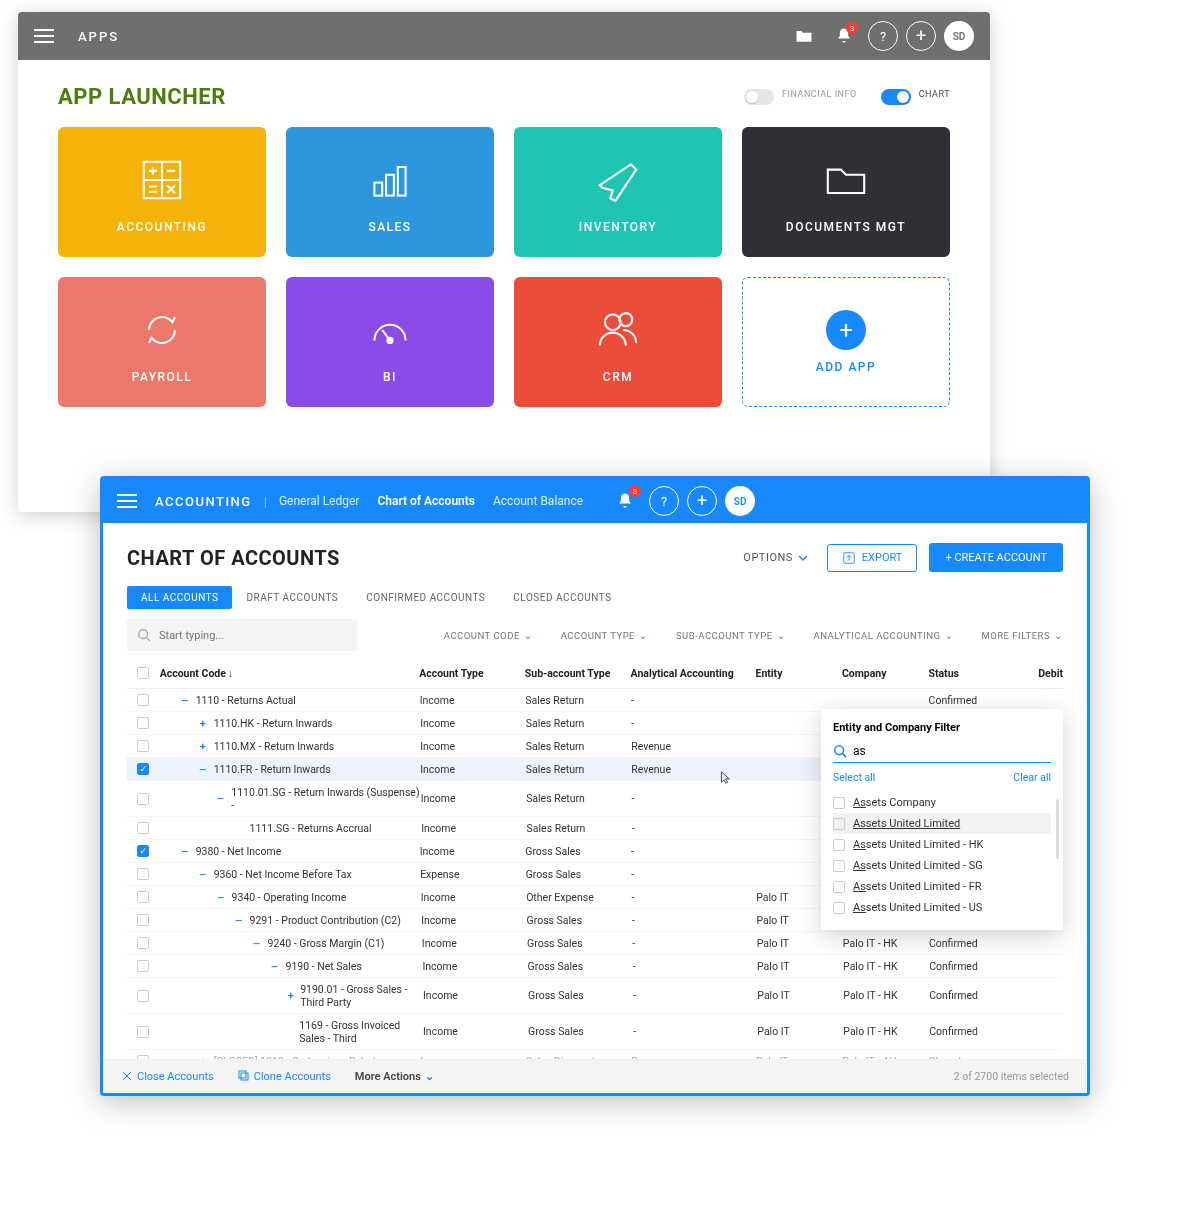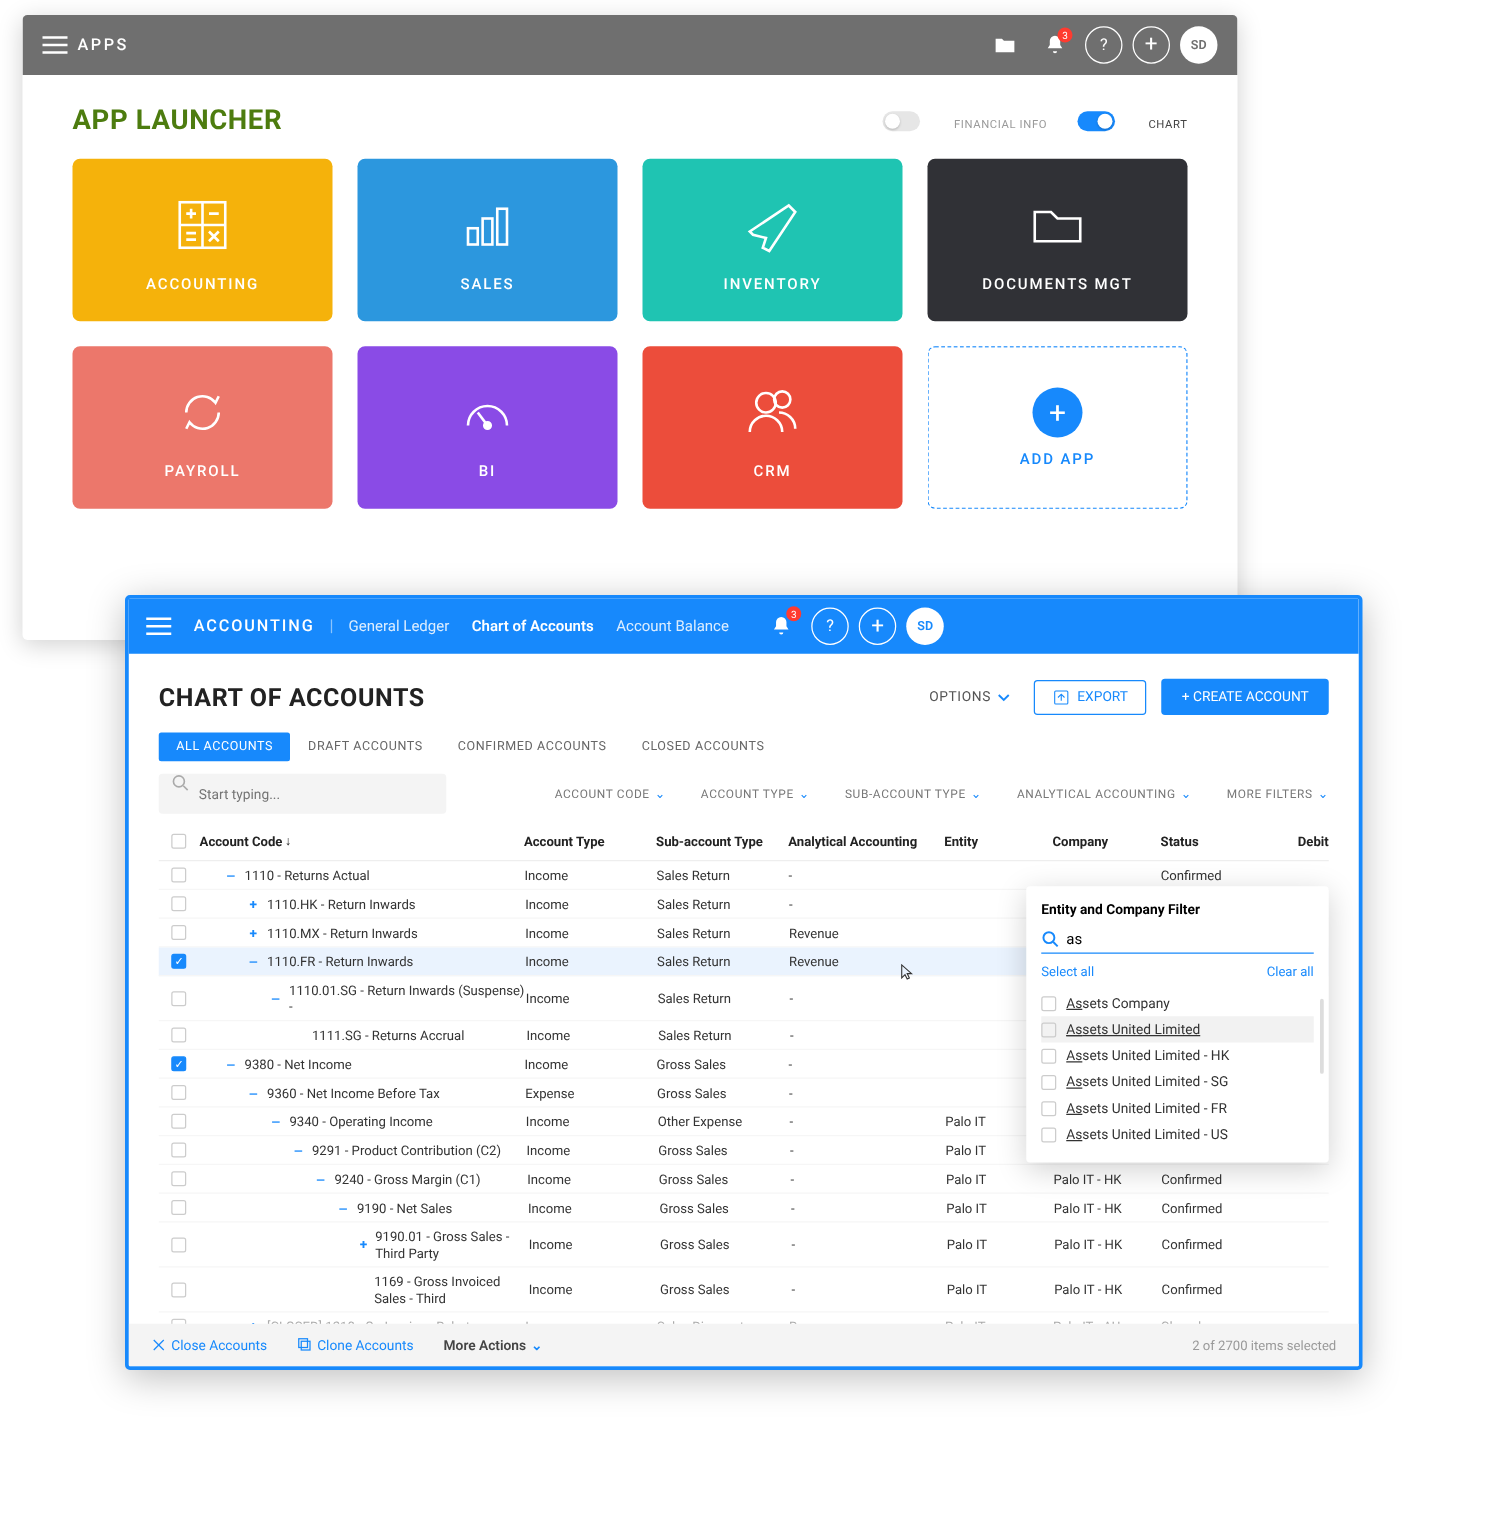--- a/index.html
+++ b/index.html
@@ -3,33 +3,33 @@
 <meta charset="utf-8">
 <style>
   * { box-sizing: border-box; margin: 0; padding: 0; font-family: -apple-system, BlinkMacSystemFont, "Segoe UI", Roboto, Helvetica, Arial, sans-serif; }
   body { background: #fff; width: 1200px; height: 1214px; position: relative; overflow: hidden; }
 
   
   .win1 { position: absolute; left: 18px; top: 12px; width: 972px; height: 500px; background: #fff; border-radius: 4px; box-shadow: 0 4px 20px rgba(0,0,0,.18); overflow: hidden; }
   .win1-header { height: 48px; background: #6f6f6f; display: flex; align-items: center; padding: 0 16px; color: #fff; }
   .hamburger { width: 20px; height: 14px; display: flex; flex-direction: column; justify-content: space-between; cursor: pointer; }
   .hamburger span { height: 2px; background: #fff; }
-  .win1-title { margin-left: 8px; font-size: 13px; letter-spacing: 2px; font-weight: 500; }
+  .win1-title { margin-left: 24px; font-size: 13px; letter-spacing: 2px; font-weight: 500; }
   .win1-header .spacer { flex: 1; }
   .header-icon { width: 32px; height: 32px; display: flex; align-items: center; justify-content: center; margin-left: 8px; cursor: pointer; position: relative; }
   .header-icon svg { width: 20px; height: 20px; fill: #fff; }
   .header-icon.circle { border: 1.5px solid #fff; border-radius: 50%; width: 30px; height: 30px; }
   .header-icon.avatar { background: #fff; color: #6f6f6f; border-radius: 50%; width: 30px; height: 30px; font-size: 10px; font-weight: 600; }
   .badge-red { position: absolute; top: 2px; right: 2px; background: #ff3b30; color: #fff; font-size: 8px; width: 12px; height: 12px; border-radius: 50%; display: flex; align-items: center; justify-content: center; }
 
   .launcher { padding: 24px 40px 40px; }
   .launcher-top { display: flex; align-items: center; margin-bottom: 18px; }
   .launcher-title { font-size: 22px; font-weight: 700; letter-spacing: 0.5px; color: #4d7c0f; }
   .launcher-top .spacer { flex: 1; }
-  .toggle-wrap { display: flex; align-items: flex-end; margin-left: 24px; font-size: 9px; letter-spacing: 0.5px; color: #9a9a9a; gap: 19px; }
+  .toggle-wrap { display: flex; align-items: flex-start; margin-left: 24px; font-size: 9px; letter-spacing: 0.5px; color: #9a9a9a; }
   .toggle { width: 30px; height: 16px; border-radius: 8px; background: #e6e6e6; position: relative; margin-right: 8px; cursor: pointer; }
   .toggle .knob { width: 12px; height: 12px; background: #fff; border-radius: 50%; position: absolute; top: 2px; left: 2px; box-shadow: 0 1px 2px rgba(0,0,0,.2); }
   .toggle.on { background: #1789fc; }
   .toggle.on .knob { left: auto; right: 2px; }
   .toggle-wrap.on { color: #444; }
 
   .tiles { display: grid; grid-template-columns: repeat(4, 1fr); gap: 20px; }
   .tile { height: 130px; border-radius: 6px; display: flex; flex-direction: column; align-items: center; justify-content: center; color: #fff; cursor: pointer; }
   .tile-icon-wrap { height: 60px; display: flex; align-items: center; justify-content: center; margin-bottom: 10px; }
   .tile svg { width: 52px; height: 52px; stroke: #fff; fill: none; stroke-width: 1.6; }
@@ -63,21 +63,21 @@
   .btn-text svg { width: 12px; height: 12px; margin-left: 4px; }
   .btn-export { border: 1px solid #1789fc; color: #1789fc; padding: 6px 14px; border-radius: 3px; font-size: 11px; cursor: pointer; display: flex; align-items: center; margin-right: 12px; }
   .btn-export svg { width: 14px; height: 14px; margin-right: 6px; stroke: #1789fc; fill: none; }
   .btn-primary { background: #1789fc; color: #fff; padding: 8px 16px; border-radius: 3px; font-size: 11px; cursor: pointer; border: none; }
 
   .tabs { display: flex; margin-top: 14px; text-align: right; }
   .tab { font-size: 10px; letter-spacing: .5px; padding: 6px 14px; color: #666; cursor: pointer; border-radius: 2px; }
   .tab.active { background: #1789fc; color: #fff; }
 
   .filter-bar { display: flex; align-items: center; margin-top: 10px; }
-  .search-box { width: 230px; height: 32px; background: #f4f4f4; border-radius: 3px; display: flex; padding: 0 10px; }
+  .search-box { width: 230px; height: 32px; background: #f4f4f4; border-radius: 3px; display: flex; align-items: center; padding: 0 10px; }
   .search-box input { border: none; background: transparent; outline: none; font-size: 11px; flex: 1; color: #555; }
   .search-box svg { width: 14px; height: 14px; fill: #aaa; margin-right: 8px; }
   .filter-item { font-size: 9.5px; color: #777; letter-spacing: .5px; margin-left: 28px; cursor: pointer; display: flex; align-items: center; }
   .filter-item .chev { margin-left: 4px; color: #1789fc; font-size: 10px; }
   .filter-bar .spacer { flex: 1; }
 
   
   .table-wrap { margin-top: 8px; position: relative; }
   .th-row { display: flex; padding: 8px 0; border-bottom: 1px solid #eee; font-size: 10.5px; font-weight: 700; color: #222; }
   .td-row { display: flex; padding: 4.5px 0; font-size: 10.5px; color: #333; border-bottom: 1px solid #f6f6f6; align-items: center; }

